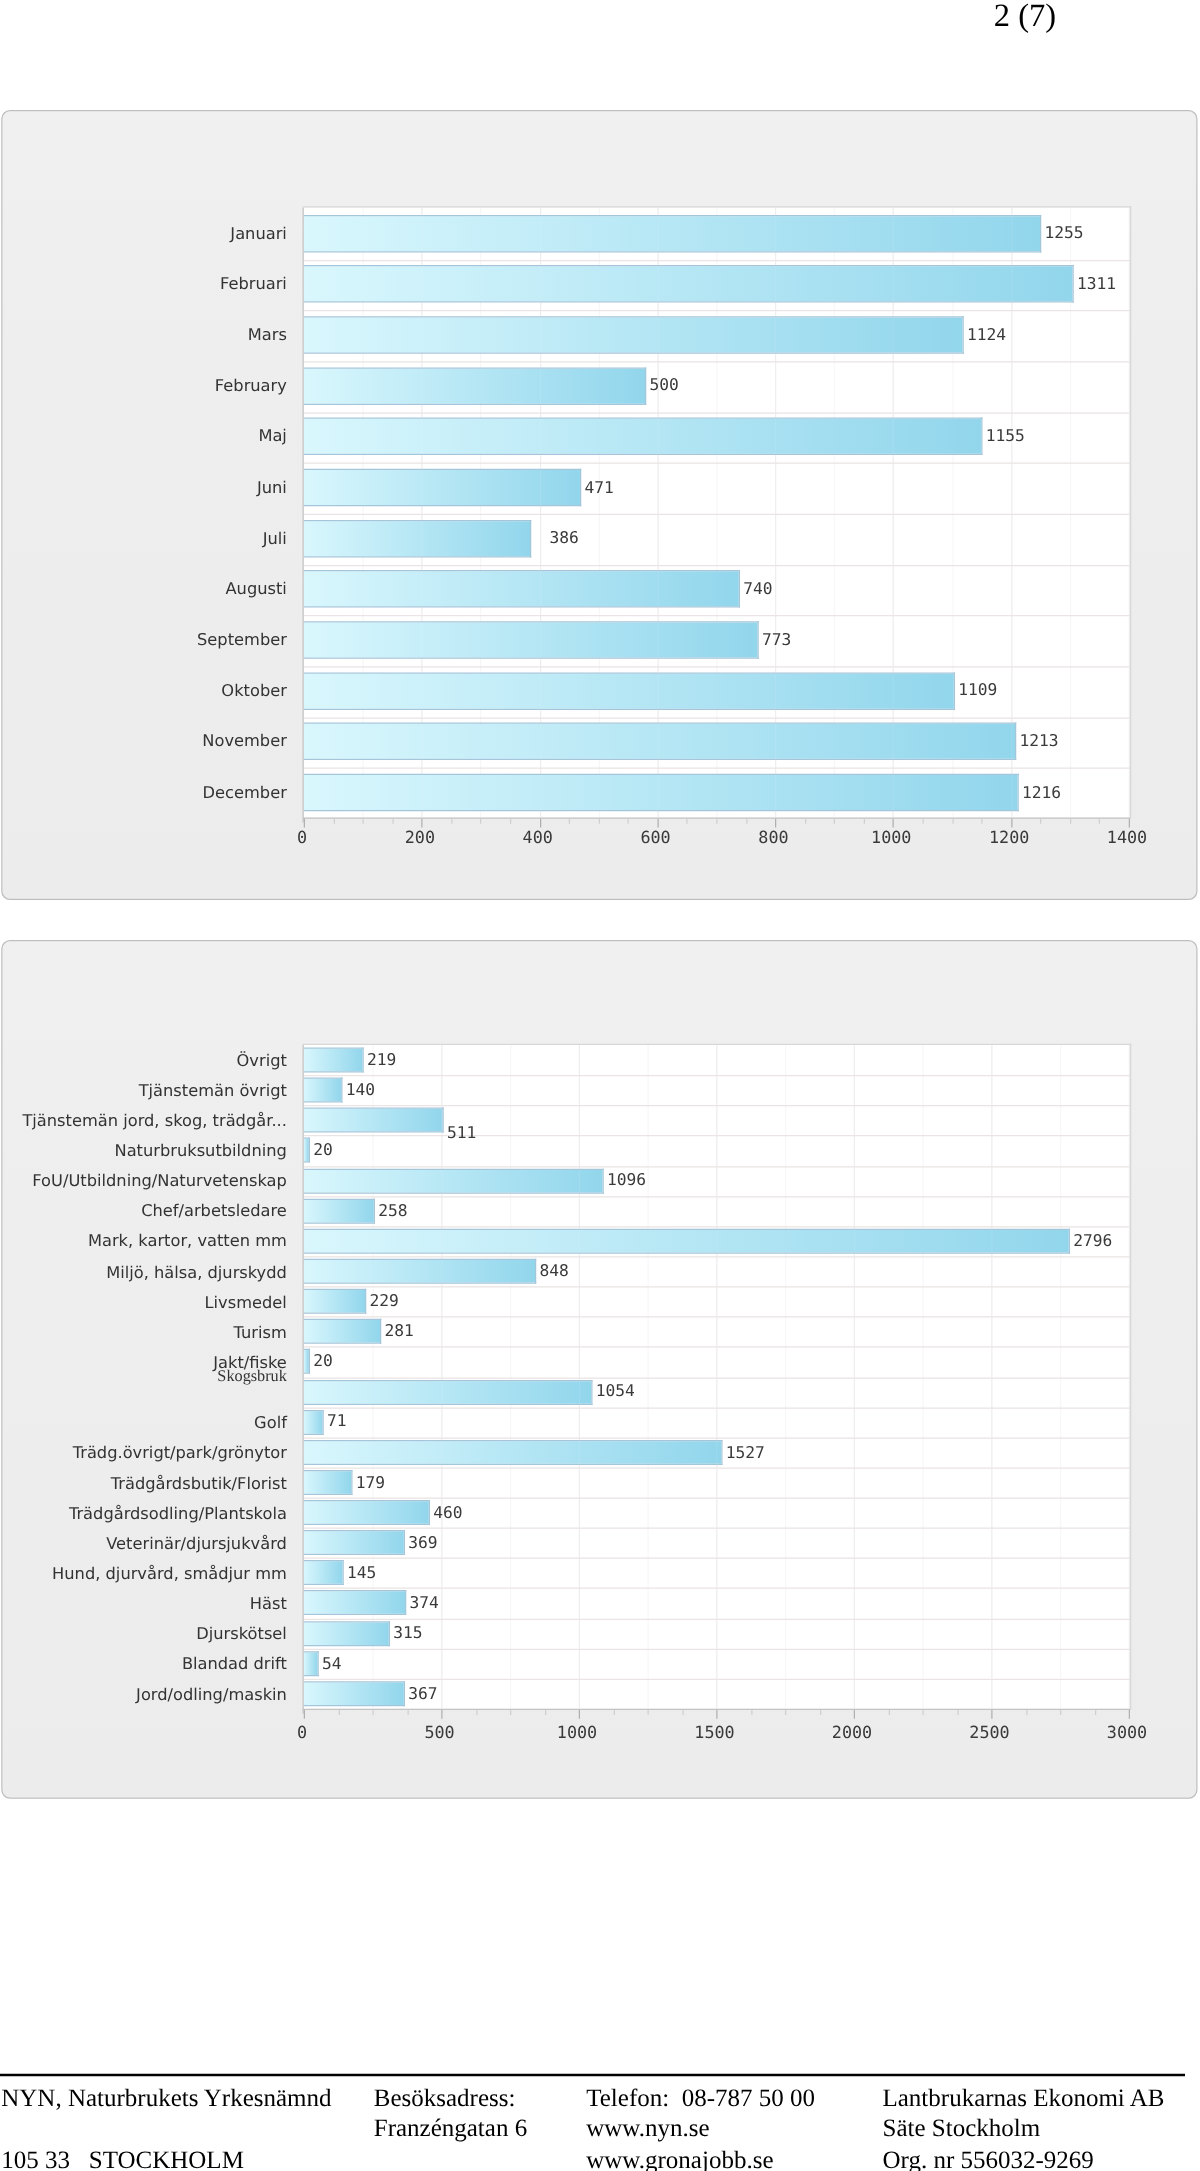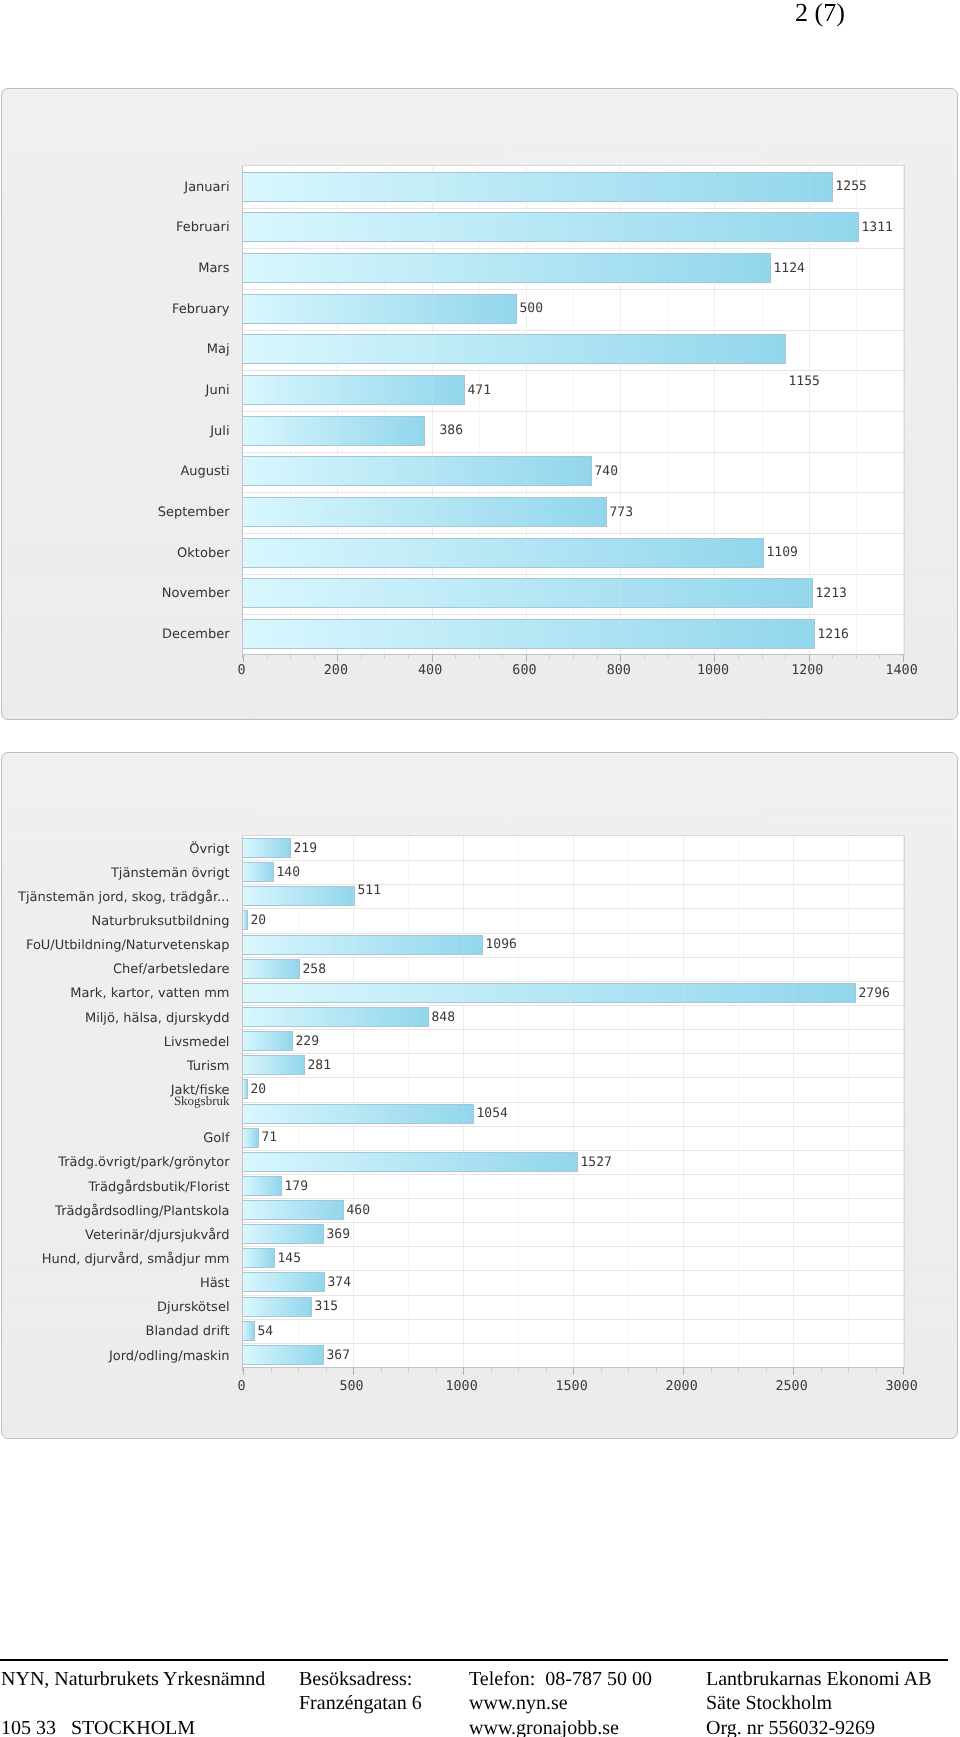--- a/index.html
+++ b/index.html
@@ -100,21 +100,21 @@
       <div class="plot-border" style="left: 240px; top: 76px; width: 663px; height: 1px;"></div>
       <div class="plot-border" style="left: 902px; top: 76px; width: 1px; height: 490px;"></div>
       <div class="blabel" style="left: 833.5px; top: 90.34px; font-size: 13px;">1255</div>
       <div class="catlabel" style="right: 727.5px; top: 90.64px; font-size: 13px;">Januari</div>
       <div class="blabel" style="left: 859.5px; top: 131.007px; font-size: 13px;">1311</div>
       <div class="catlabel" style="right: 727.5px; top: 131.307px; font-size: 13px;">Februari</div>
       <div class="blabel" style="left: 771.5px; top: 171.673px; font-size: 13px;">1124</div>
       <div class="catlabel" style="right: 727.5px; top: 171.973px; font-size: 13px;">Mars</div>
       <div class="blabel" style="left: 517.5px; top: 212.34px; font-size: 13px;">500</div>
       <div class="catlabel" style="right: 727.5px; top: 212.64px; font-size: 13px;">February</div>
-      <div class="blabel" style="left: 786.5px; top: 253.007px; font-size: 13px; margin-top: 32px;">1155</div>
+      <div class="blabel" style="left: 786.5px; top: 253.007px; font-size: 13px;">1155</div>
       <div class="catlabel" style="right: 727.5px; top: 253.307px; font-size: 13px;">Maj</div>
       <div class="blabel" style="left: 465.5px; top: 293.673px; font-size: 13px;">471</div>
       <div class="catlabel" style="right: 727.5px; top: 293.973px; font-size: 13px;">Juni</div>
       <div class="blabel" style="left: 425.5px; top: 334.34px; font-size: 13px; margin-left: 12px;">386</div>
       <div class="catlabel" style="right: 727.5px; top: 334.64px; font-size: 13px;">Juli</div>
       <div class="blabel" style="left: 592.5px; top: 375.007px; font-size: 13px;">740</div>
       <div class="catlabel" style="right: 727.5px; top: 375.307px; font-size: 13px;">Augusti</div>
       <div class="blabel" style="left: 607.5px; top: 415.673px; font-size: 13px;">773</div>
       <div class="catlabel" style="right: 727.5px; top: 415.973px; font-size: 13px;">September</div>
       <div class="blabel" style="left: 764.5px; top: 456.34px; font-size: 13px;">1109</div>
@@ -227,21 +227,21 @@
         <div class="grid-v" style="left: 660px; background: rgba(255, 255, 255, 0.09);"></div>
       </div>
   <div class="axis-y" style="left: 240px; top: 83px; height: 535px;"></div>
       <div class="axis-x" style="left: 240px; top: 614px; width: 662px;"></div>
       <div class="plot-border" style="left: 240px; top: 82px; width: 663px; height: 1px;"></div>
       <div class="plot-border" style="left: 902px; top: 82px; width: 1px; height: 533px;"></div>
       <div class="blabel" style="left: 291.5px; top: 87.84px; font-size: 13px;">219</div>
       <div class="catlabel" style="right: 727.5px; top: 88.64px; font-size: 13px;">Övrigt</div>
       <div class="blabel" style="left: 274.5px; top: 111.976px; font-size: 13px;">140</div>
       <div class="catlabel" style="right: 727.5px; top: 112.776px; font-size: 13px;">Tjänstemän övrigt</div>
-      <div class="blabel" style="left: 355.5px; top: 130px; font-size: 13px;">511</div>
+      <div class="blabel" style="left: 355.5px; top: 146px; font-size: 13px;">511</div>
       <div class="catlabel" style="right: 727.5px; top: 136.913px; font-size: 13px;">Tjänstemän jord, skog, trädgår...</div>
       <div class="blabel" style="left: 248.5px; top: 160.249px; font-size: 13px;">20</div>
       <div class="catlabel" style="right: 727.5px; top: 161.049px; font-size: 13px;">Naturbruksutbildning</div>
       <div class="blabel" style="left: 483.5px; top: 184.385px; font-size: 13px;">1096</div>
       <div class="catlabel" style="right: 727.5px; top: 185.185px; font-size: 13px;">FoU/Utbildning/Naturvetenskap</div>
       <div class="blabel" style="left: 300.5px; top: 208.522px; font-size: 13px;">258</div>
       <div class="catlabel" style="right: 727.5px; top: 209.322px; font-size: 13px;">Chef/arbetsledare</div>
       <div class="blabel" style="left: 856.5px; top: 232.658px; font-size: 13px;">2796</div>
       <div class="catlabel" style="right: 727.5px; top: 233.458px; font-size: 13px;">Mark, kartor, vatten mm</div>
       <div class="blabel" style="left: 429.5px; top: 256.795px; font-size: 13px;">848</div>

